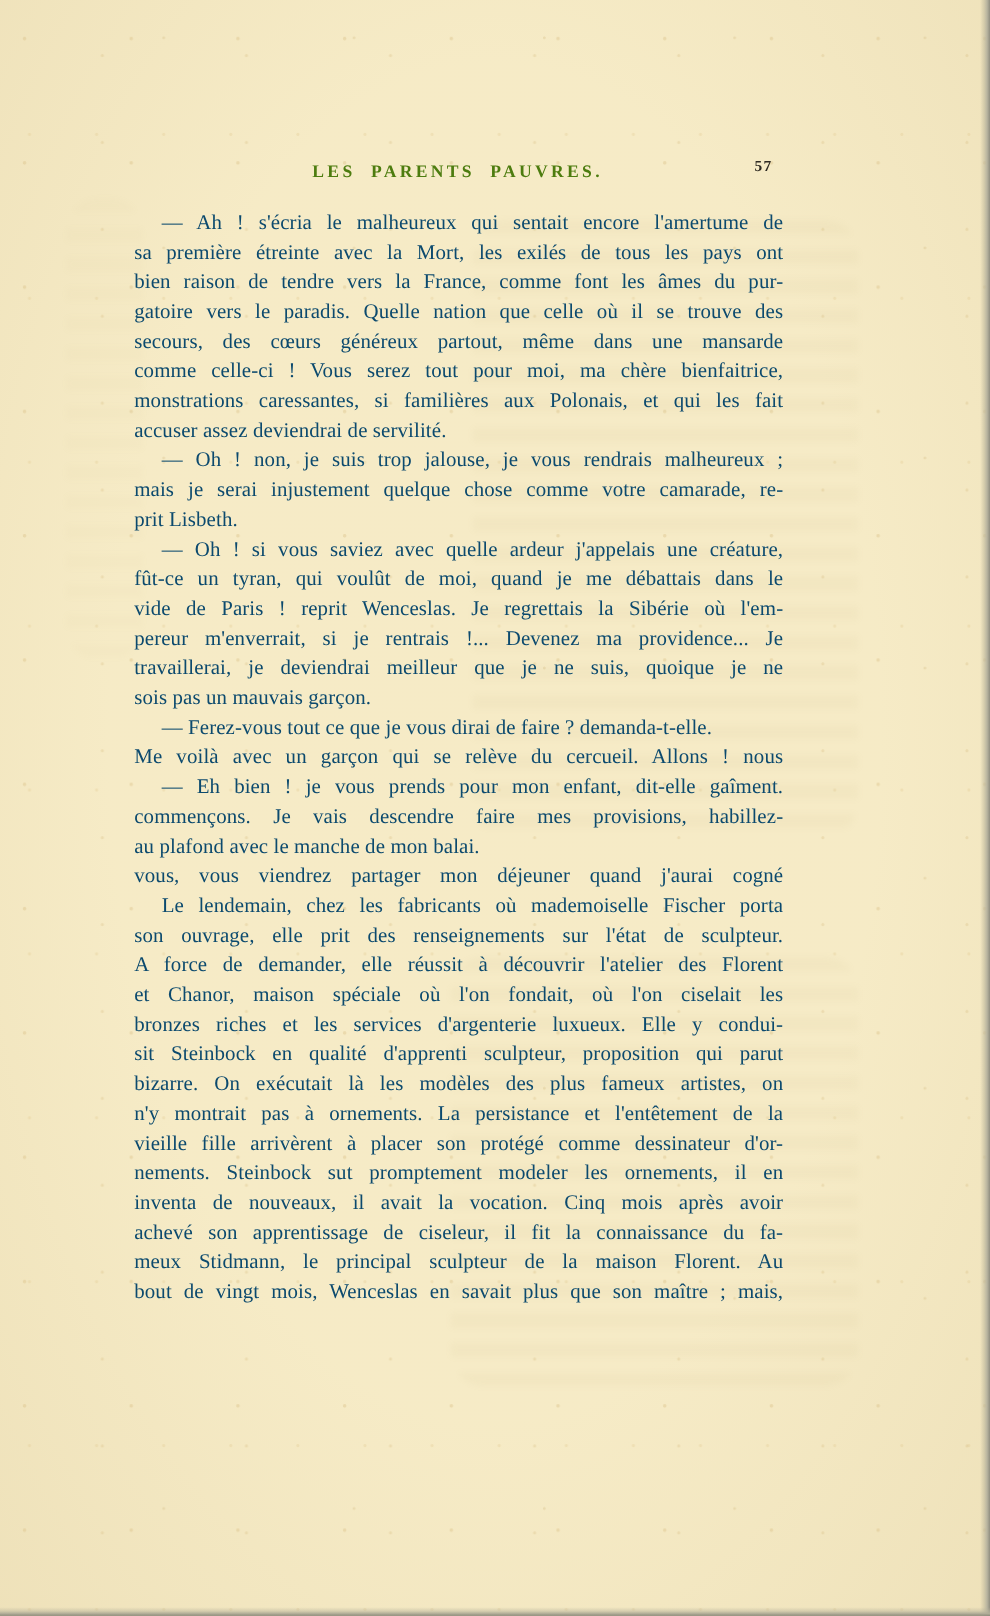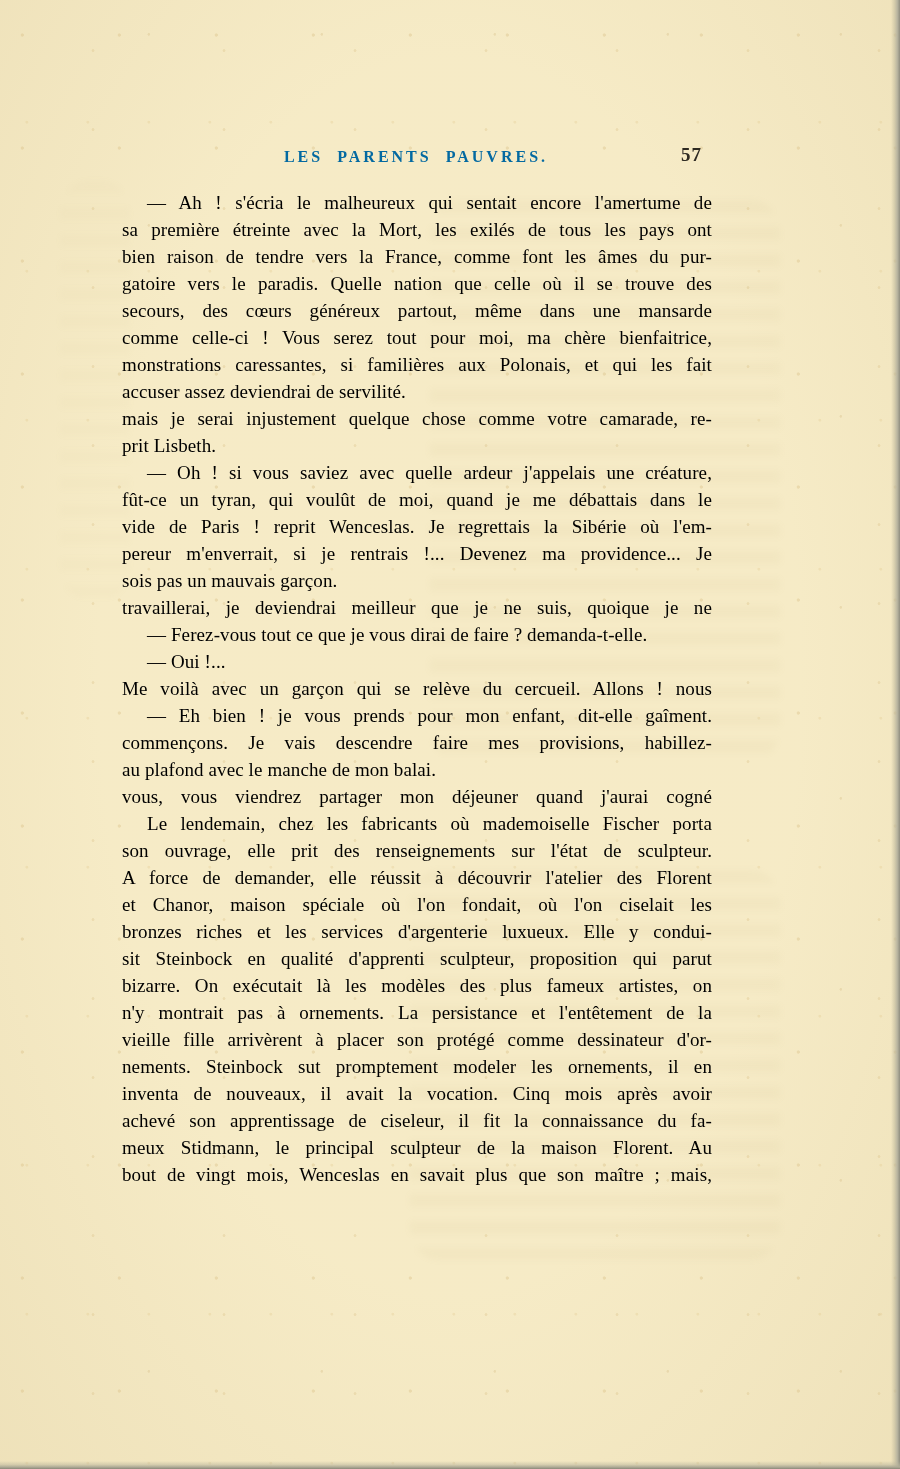--- a/index.html
+++ b/index.html
@@ -54,37 +54,37 @@
     position: absolute;
     left: 122px; top: 146px; width: 588px; height: 30px;
   }
   .running-title {
     position: absolute; left: 0; right: 0; top: 2px;
     text-align: center;
     font-size: 16px;
     font-weight: bold;
     letter-spacing: 3px;
     word-spacing: 7px;
-    color: #0369a1;
+    color: #4d7c0f;
   }
   .page-number {
     position: absolute; right: 8px; top: -2px;
-    font-size: 19px;
+    font-size: 14px;
     font-weight: bold;
     letter-spacing: 1px;
     color: #2e2a22;
   }
 
   
   .text-block {
     position: absolute;
     left: 122px; top: 189px; width: 590px;
     font-size: 19px;
     line-height: 27px;
-    color: #000000;
+    color: #0c4a6e;
     letter-spacing: 0.1px;
   }
   .paragraph { margin: 0; }
   .line {
     text-align: justify;
     text-align-last: justify;
     -moz-text-align-last: justify;
     height: 27px;
     overflow: visible;
   }
@@ -110,36 +110,34 @@
       <div class="line first">— Ah ! s'écria le malheureux qui sentait encore l'amertume de</div>
       <div class="line">sa première étreinte avec la Mort, les exilés de tous les pays ont</div>
       <div class="line">bien raison de tendre vers la France, comme font les âmes du pur-</div>
       <div class="line">gatoire vers le paradis. Quelle nation que celle où il se trouve des</div>
       <div class="line">secours, des cœurs généreux partout, même dans une mansarde</div>
       <div class="line">comme celle-ci ! Vous serez tout pour moi, ma chère bienfaitrice,</div>
       <div class="line">monstrations caressantes, si familières aux Polonais, et qui les fait</div>
       <div class="line last">accuser assez deviendrai de servilité.</div>
     </div>
     <div class="paragraph">
+      <div class="line first">— Oh ! non, je suis trop jalouse, je vous rendrais malheureux ;</div>
       <div class="line">mais je serai injustement quelque chose comme votre camarade, re-</div>
       <div class="line last">prit Lisbeth.</div>
     </div>
     <div class="paragraph">
       <div class="line first">— Oh ! si vous saviez avec quelle ardeur j'appelais une créature,</div>
       <div class="line">fût-ce un tyran, qui voulût de moi, quand je me débattais dans le</div>
       <div class="line">vide de Paris ! reprit Wenceslas. Je regrettais la Sibérie où l'em-</div>
       <div class="line">pereur m'enverrait, si je rentrais !... Devenez ma providence... Je</div>
+      <div class="line">travaillerai, je deviendrai meilleur que je ne suis, quoique je ne</div>
       <div class="line last">sois pas un mauvais garçon.</div>
-      <div class="line">travaillerai, je deviendrai meilleur que je ne suis, quoique je ne</div>
     </div>
     <div class="paragraph">
       <div class="line first last">— Ferez-vous tout ce que je vous dirai de faire ? demanda-t-elle.</div>
-    </div>
-    <div class="paragraph">
-      <div class="line first last">— Oui !...</div>
     </div>
     <div class="paragraph">
       <div class="line">Me voilà avec un garçon qui se relève du cercueil. Allons ! nous</div>
       <div class="line first">— Eh bien ! je vous prends pour mon enfant, dit-elle gaîment.</div>
       <div class="line">commençons. Je vais descendre faire mes provisions, habillez-</div>
       <div class="line last">au plafond avec le manche de mon balai.</div>
       <div class="line">vous, vous viendrez partager mon déjeuner quand j'aurai cogné</div>
     </div>
     <div class="paragraph">
       <div class="line first">Le lendemain, chez les fabricants où mademoiselle Fischer porta</div>

